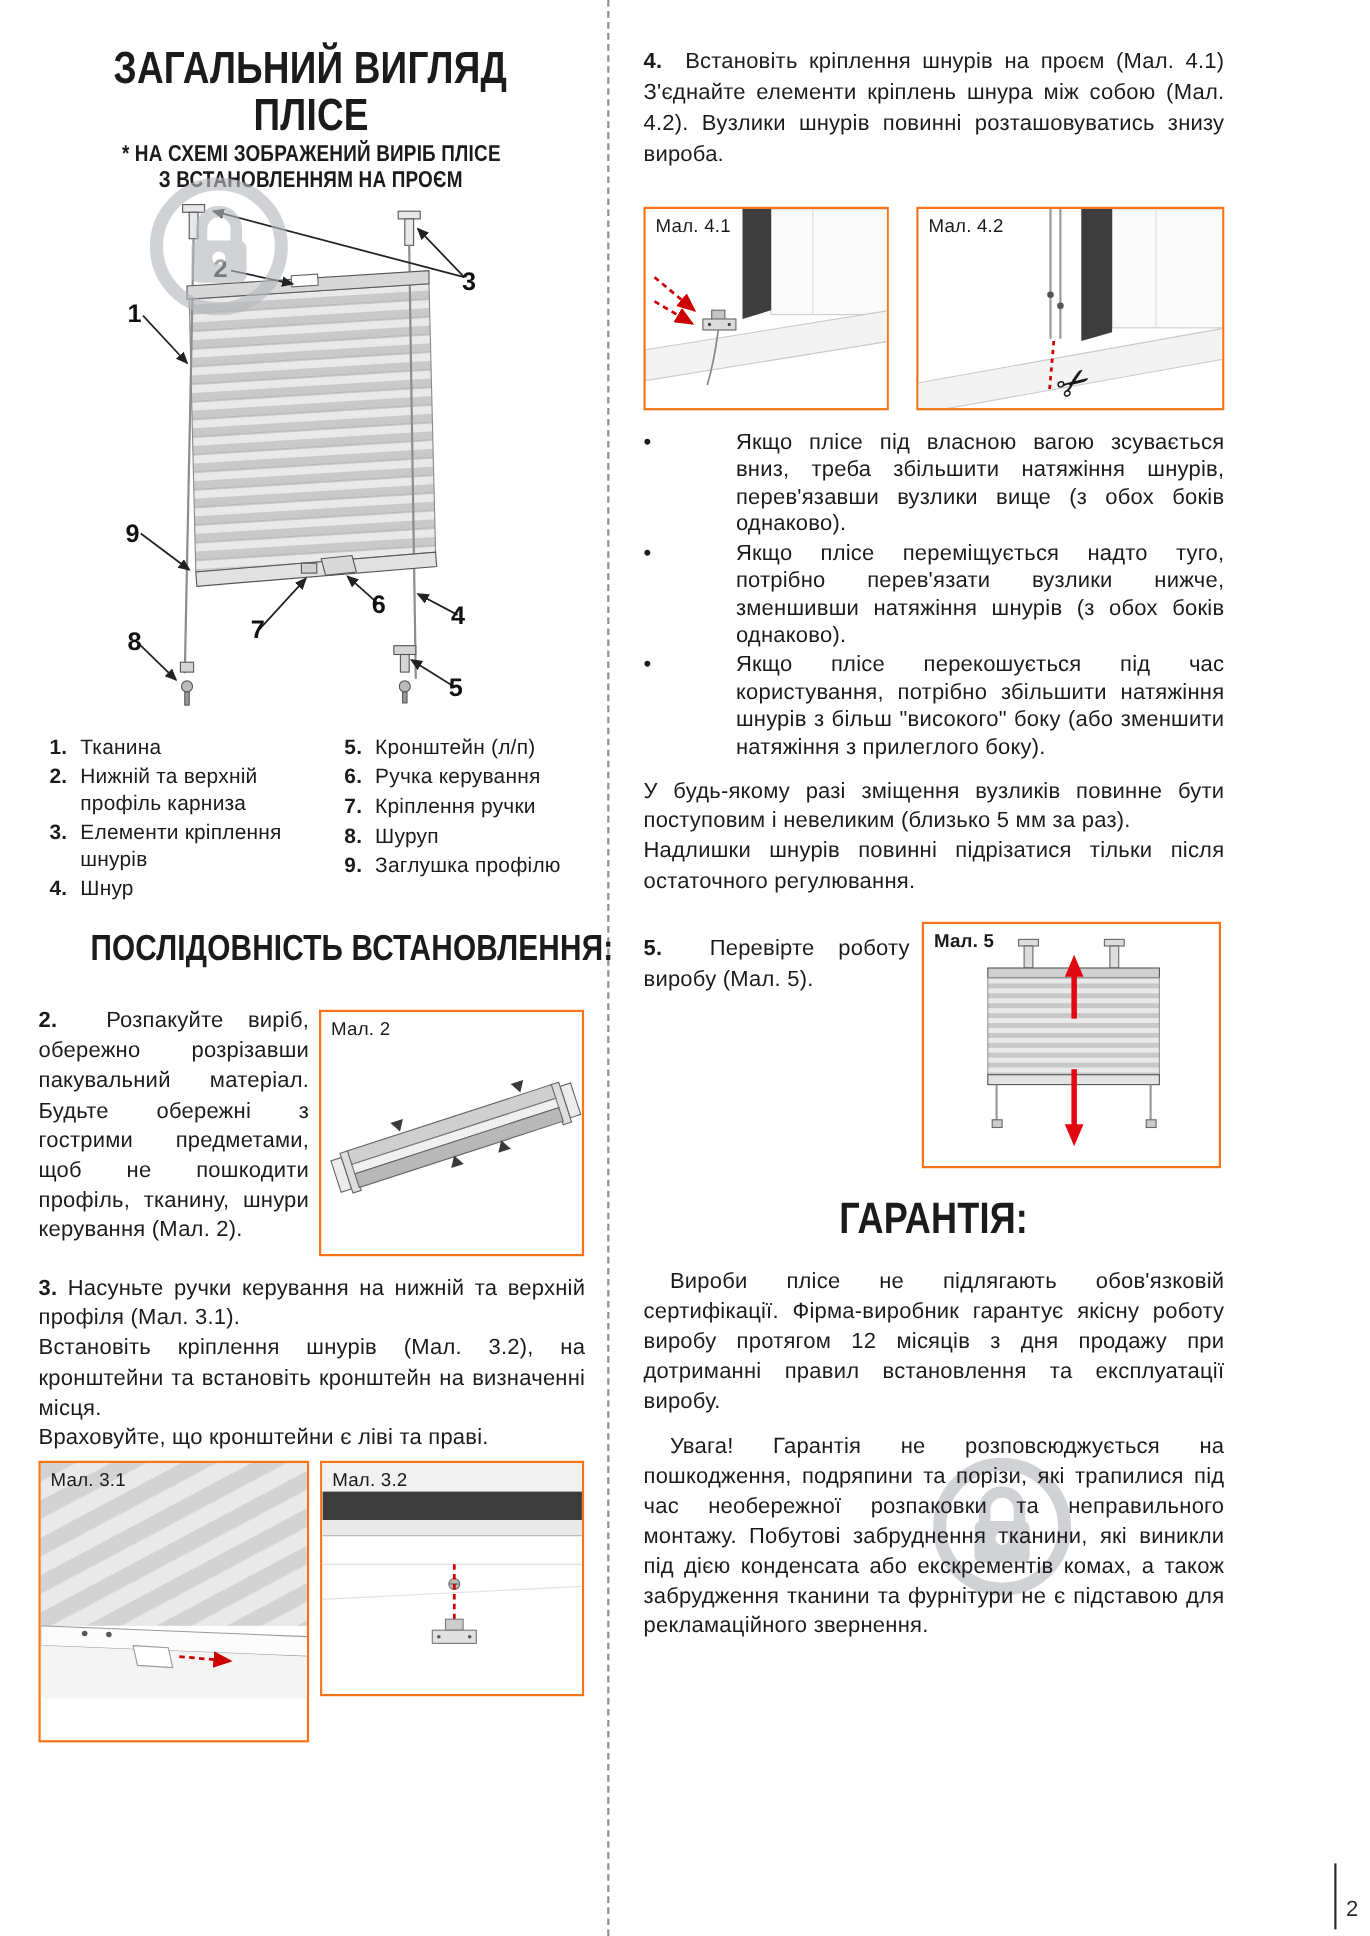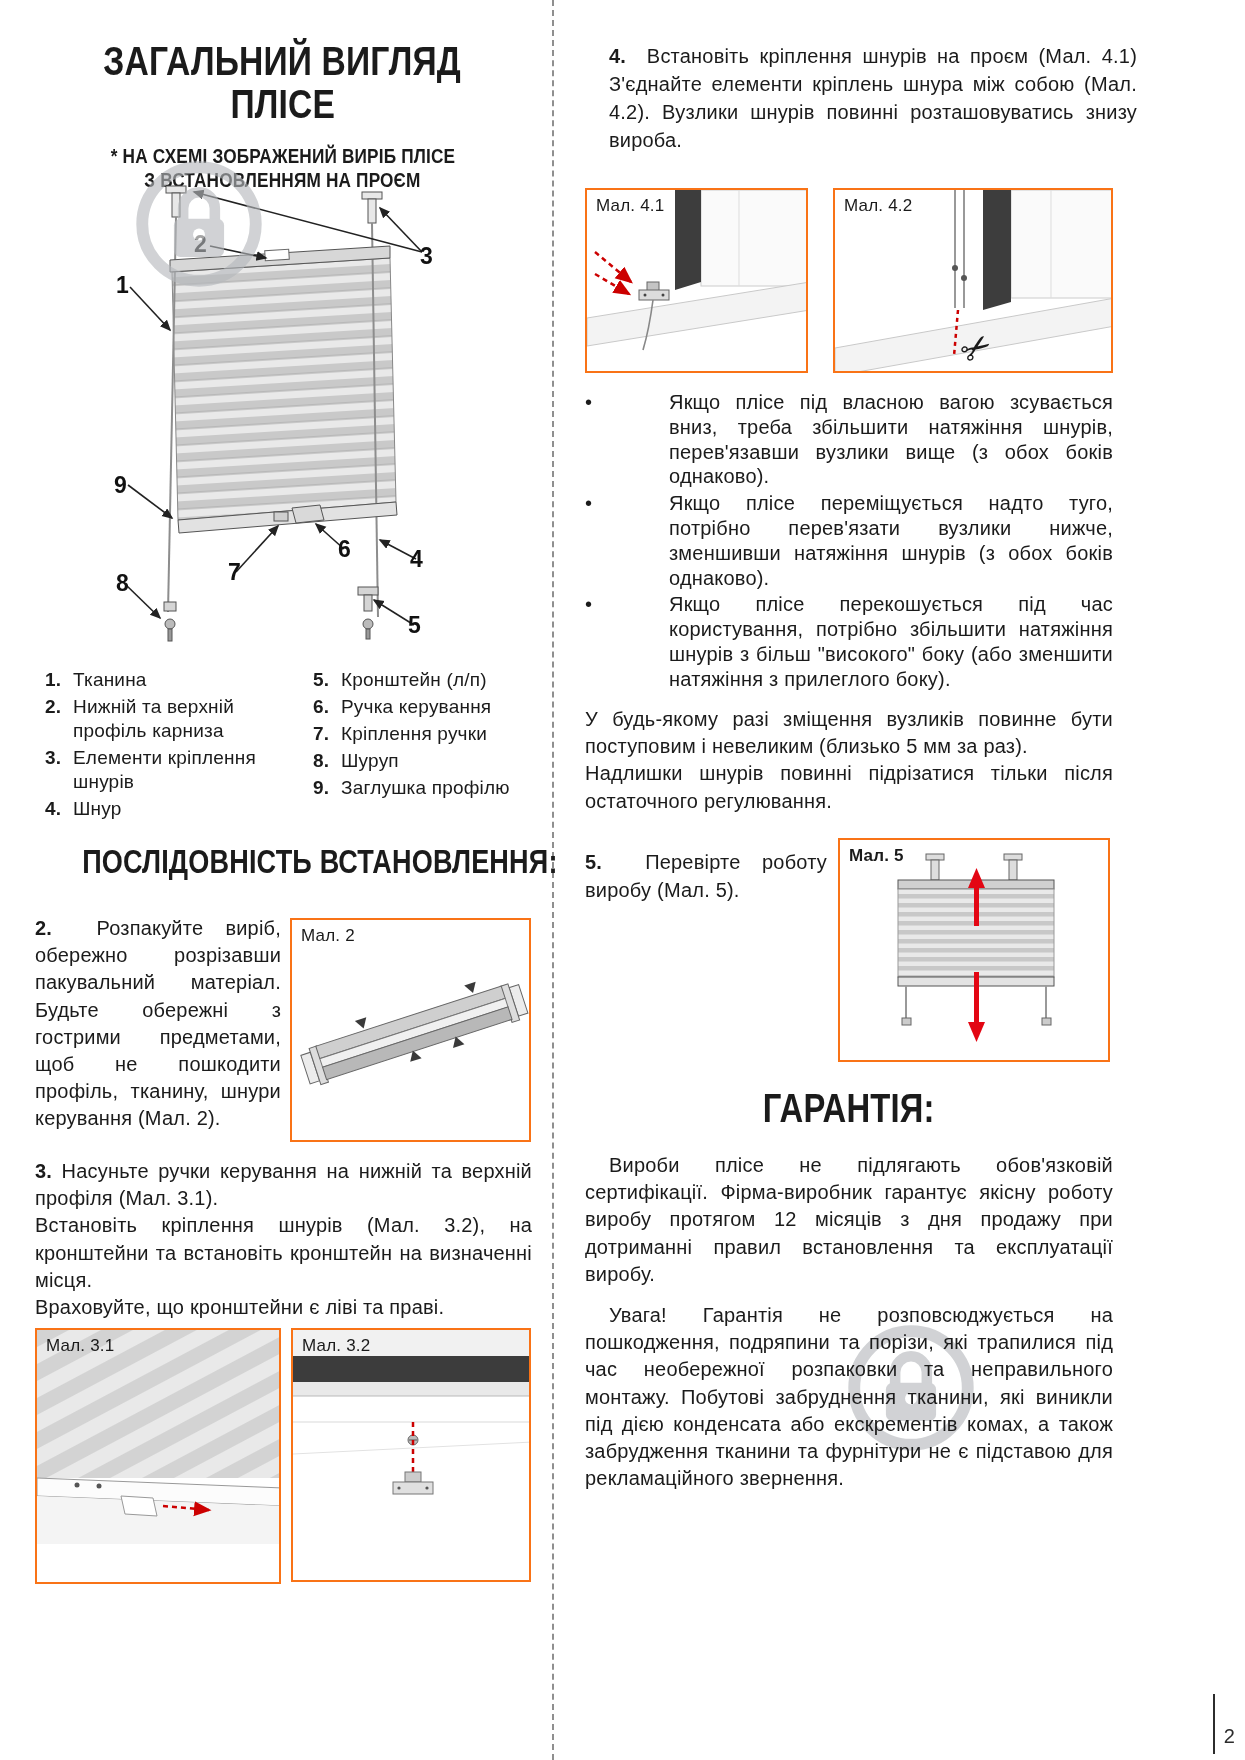--- a/index.html
+++ b/index.html
@@ -5,21 +5,21 @@
   * { margin:0; padding:0; box-sizing:border-box; }
   body { background:#fff; }
   .page { position:relative; width:1245px; height:1760px; background:#fff; overflow:hidden;
           font-family:"Liberation Sans", sans-serif; color:#1b1b1b; letter-spacing:.2px; }
   .divider { position:absolute; left:552px; top:0; height:1760px; border-left:2px dashed #8f8f8f; }
 
   .cond { display:inline-block; transform:scaleX(.82); font-weight:bold; white-space:nowrap; }
 
   .title { position:absolute; left:30px; top:40px; width:505px; text-align:center;
            font-size:41px; line-height:1.05; }
-  .subtitle { position:absolute; left:30px; top:144px; width:505px; text-align:center;
+  .subtitle { position:absolute; left:30px; top:128px; width:505px; text-align:center;
               font-size:21px; line-height:1.15; }
 
   .main-diagram { position:absolute; left:60px; top:172px; width:470px; height:490px; z-index:1; }
 
   .wm { position:absolute; width:132px; height:132px; opacity:.62; }
   .wm1 { left:133px; top:158px; z-index:2; }
   .wm2 { left:845px; top:1322px; }
 
   .legend { position:absolute; left:45px; top:668px; width:492px; display:flex; font-size:19px; line-height:1.26; }
   .legend-col-a { width:268px; }
@@ -34,27 +34,27 @@
   .bnum { font-weight:bold; }
 
   .step2-text { position:absolute; left:35px; top:915px; width:246px; }
   .step3 { position:absolute; left:35px; top:1158px; width:497px; }
   .step3 p { margin:0; }
 
   .figbox { position:absolute; border:2px solid #f97316; background:#fff; overflow:hidden; }
   .figlabel { position:absolute; top:6px; left:9px; font-size:17px; z-index:2; color:#1a1a1a; }
   .fig2  { left:290px; top:918px;  width:241px; height:224px; }
   .fig31 { left:35px;  top:1328px; width:246px; height:256px; }
-  .fig32 { left:291px; top:1328px; width:240px; height:254px; }
+  .fig32 { left:291px; top:1328px; width:240px; height:214px; }
   .fig41 { left:585px; top:188px;  width:223px; height:185px; }
   .fig42 { left:833px; top:188px;  width:280px; height:185px; }
   .fig5  { left:838px; top:838px;  width:272px; height:224px;font-weight:bold; }
   .figbox svg { position:absolute; left:0; top:0; }
 
-  .step4 { position:absolute; left:585px; top:42px; width:528px; line-height:1.4;margin-left:24px; }
+  .step4 { position:absolute; left:585px; top:42px; width:528px; line-height:1.4; }
 
   .bullets { position:absolute; left:585px; top:390px; width:528px; font-size:20px; line-height:1.24; }
   .bullet-row { display:flex; margin-bottom:2px; }
   .dot { width:48px; flex:none; text-align:left; }
   .btxt { flex:1; text-align:justify;margin-left:36px; }
 
   .paras { position:absolute; left:585px; top:706px; width:528px; }
   .paras div { margin:0; }
 
   .step5 { position:absolute; left:585px; top:848px; width:242px; line-height:1.4; }

